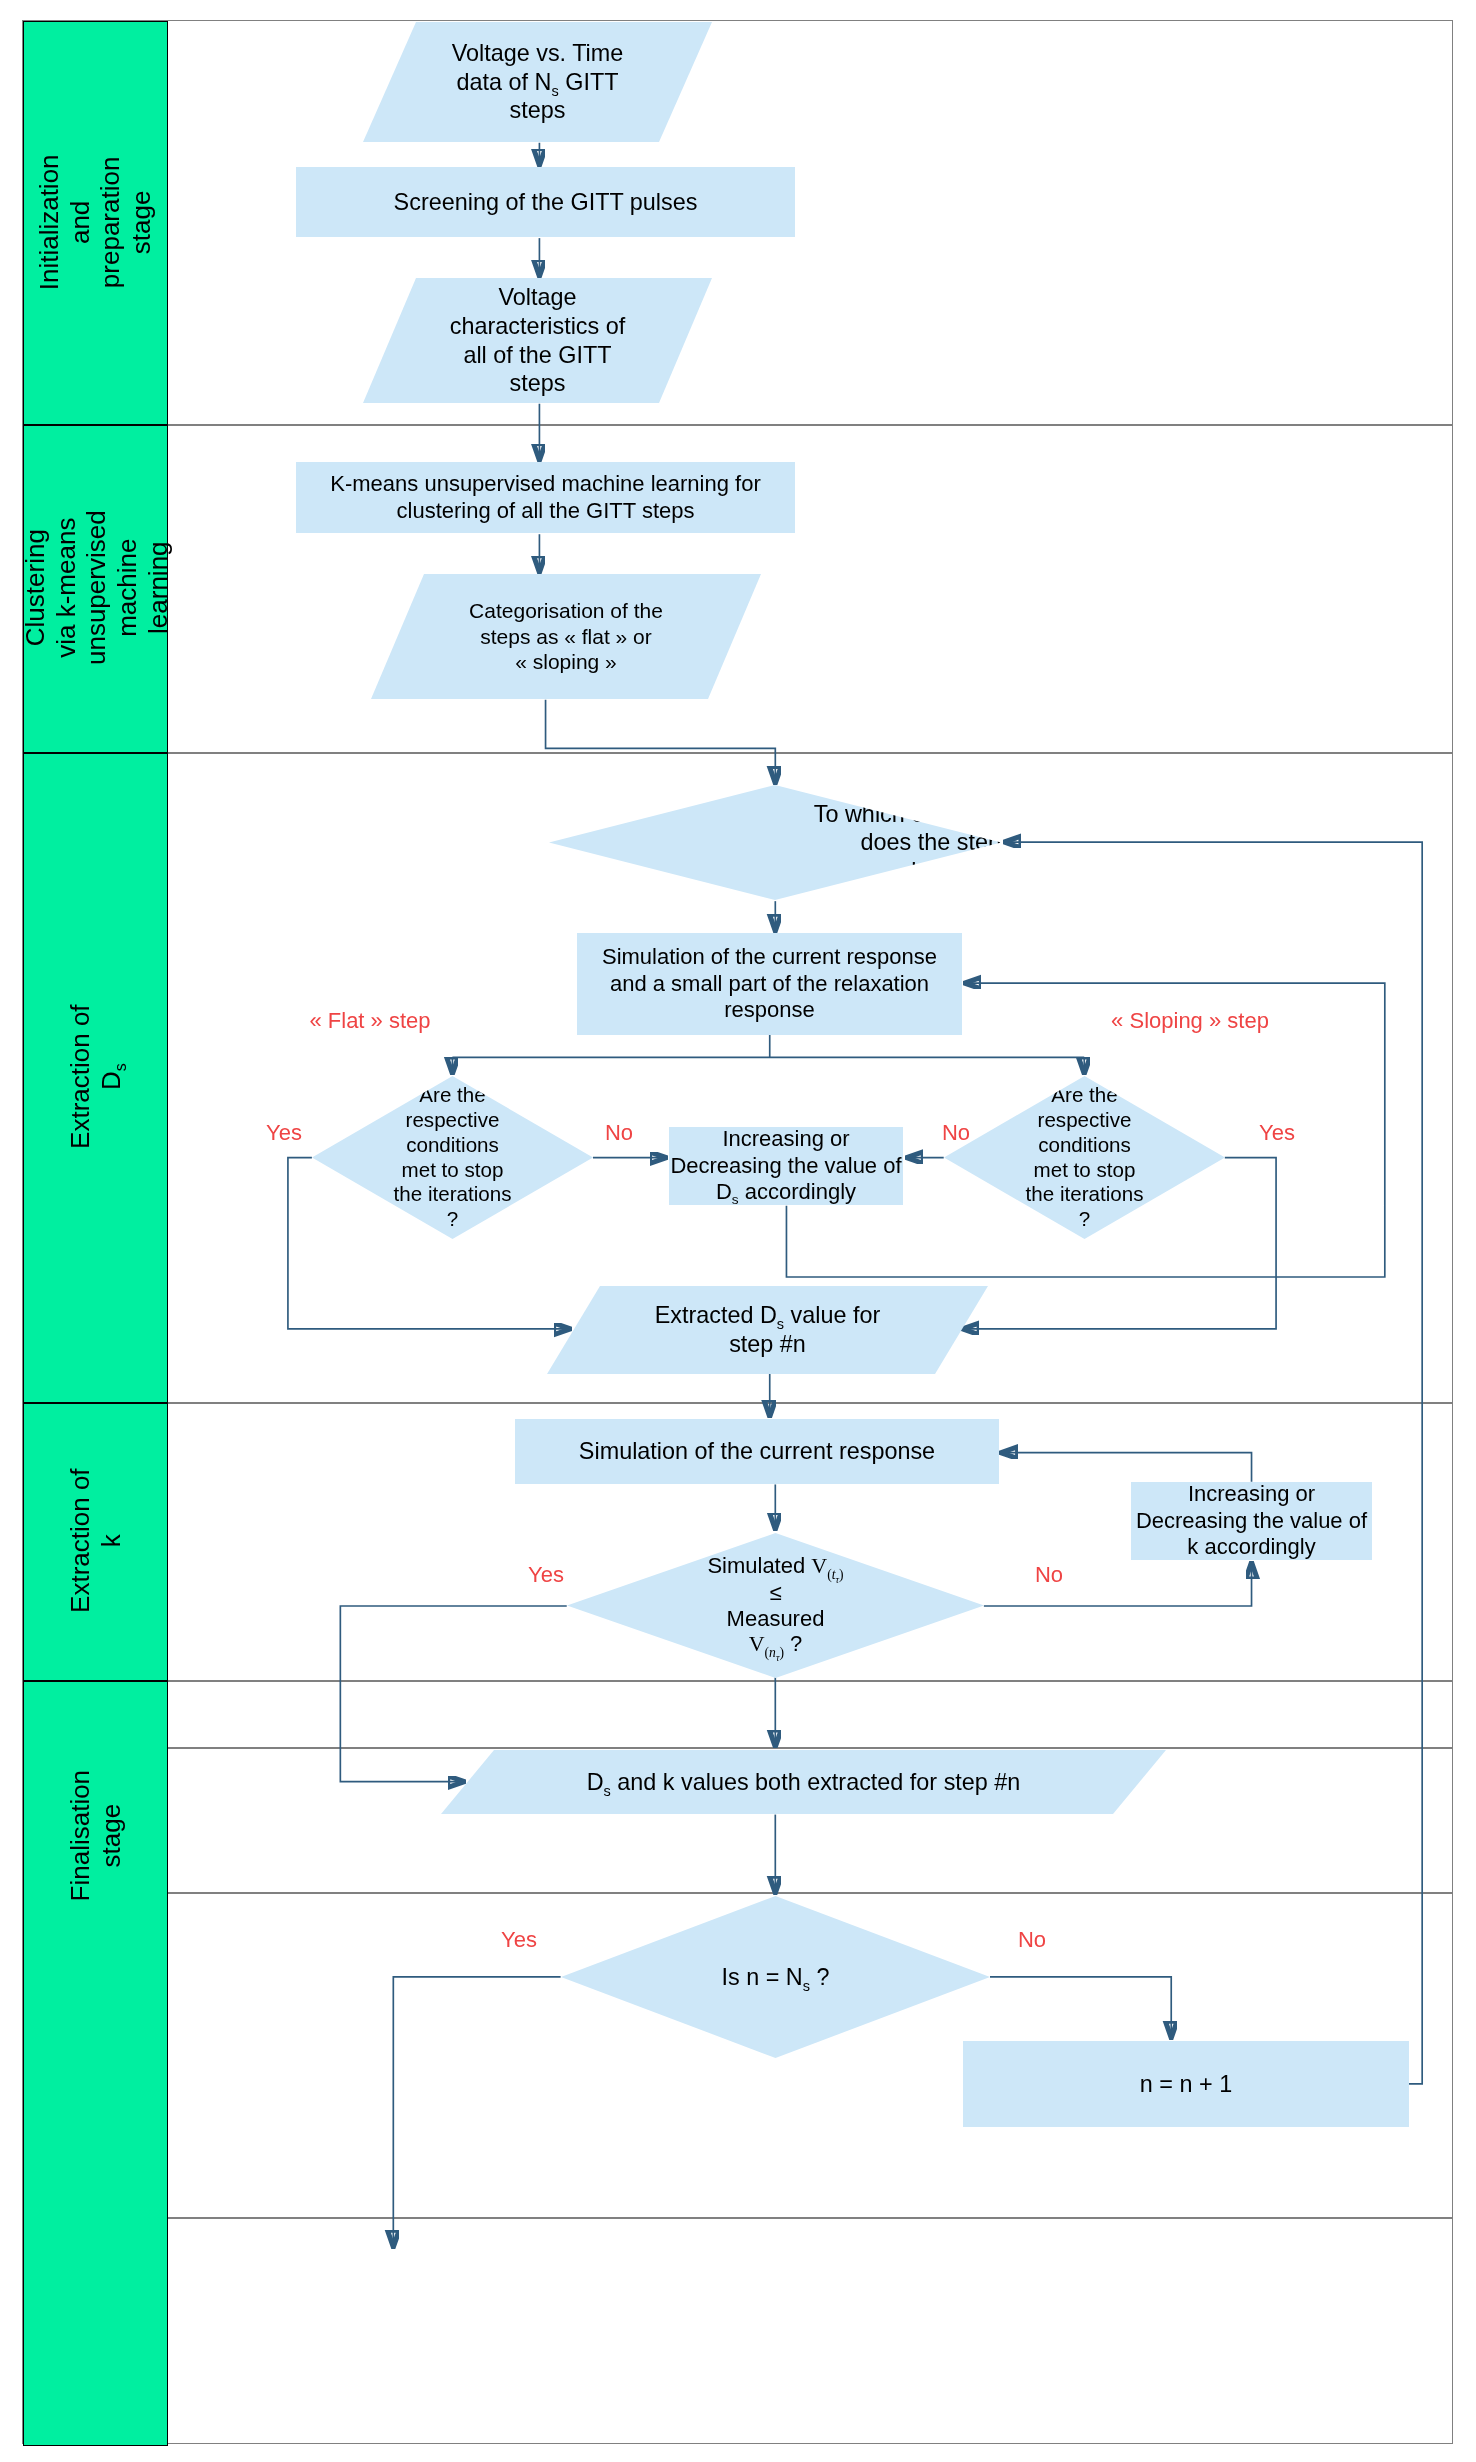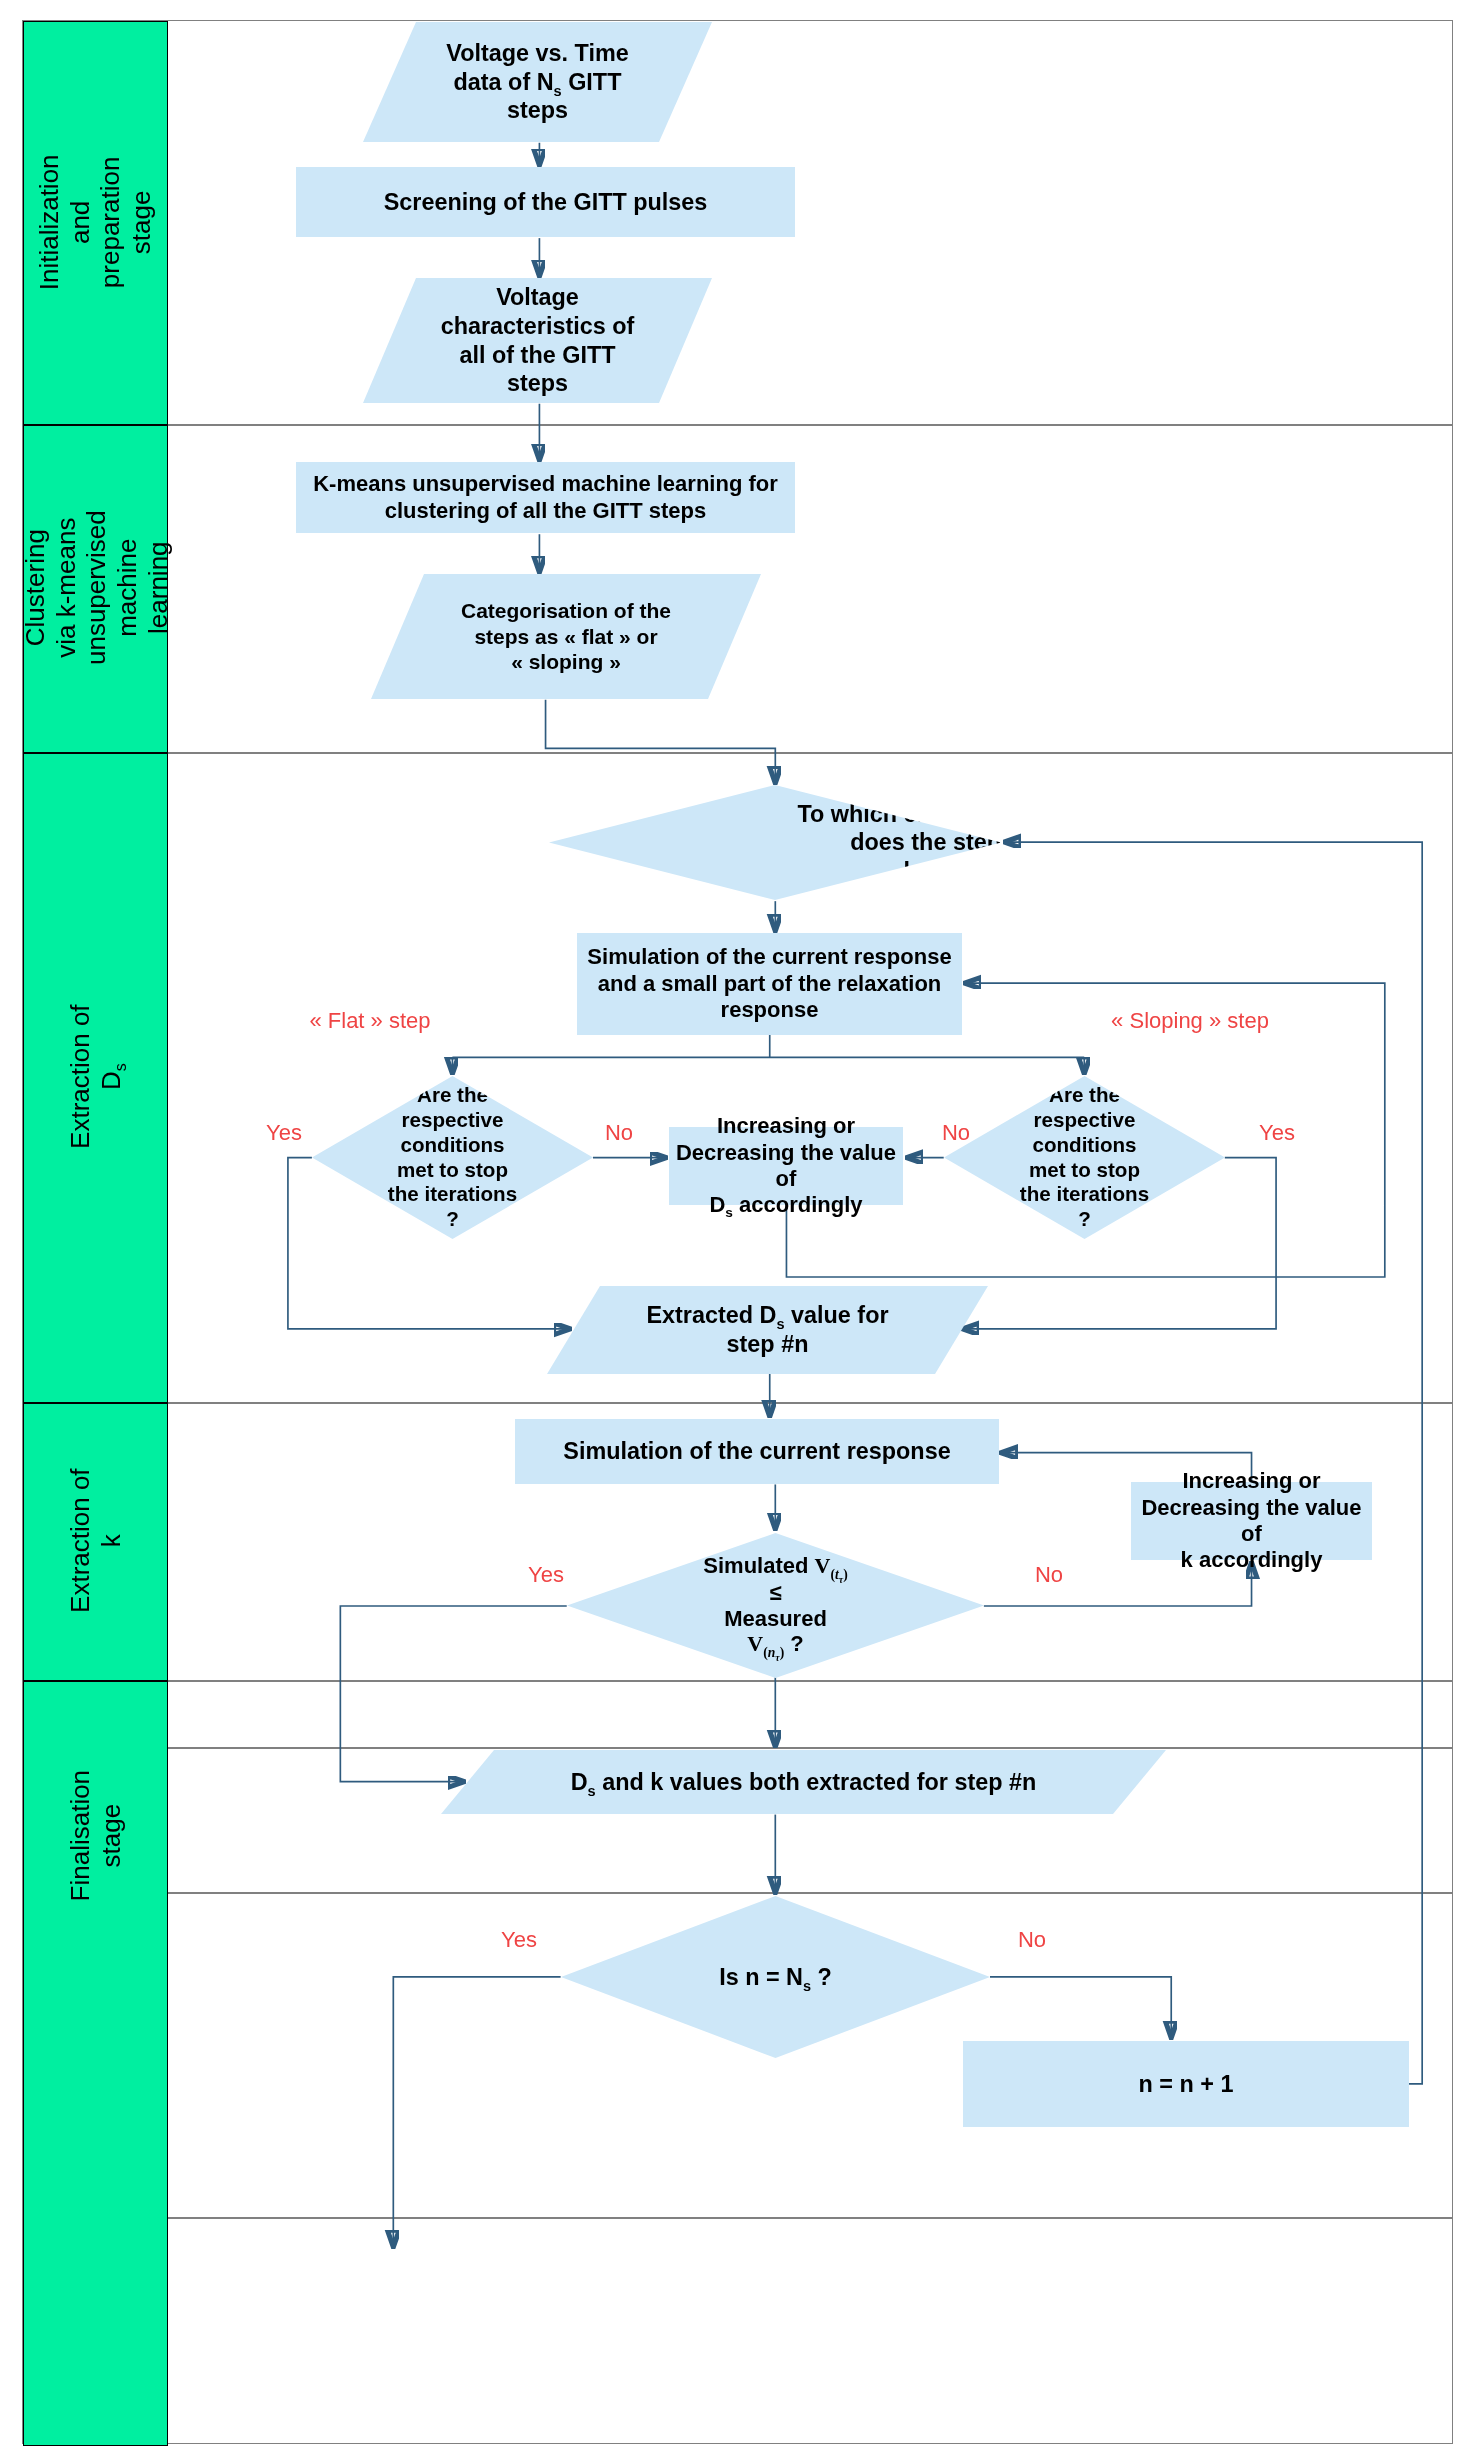--- a/index.html
+++ b/index.html
@@ -15,21 +15,21 @@
   .gdiv{position:absolute;left:23.4px;width:145px;height:1.7px;background:#000;}
   .stage{position:absolute;left:23.4px;width:145px;display:flex;align-items:center;justify-content:center;}
   .stage .rot{transform:rotate(-90deg);white-space:pre-line;text-align:center;
               font-size:26px;line-height:1.18;color:#000;}
   
   .node{position:absolute;display:flex;align-items:center;justify-content:center;
         background:#CDE7F8;box-sizing:border-box;text-align:center;}
   .para1{clip-path:polygon(53px 0,100% 0,calc(100% - 53px) 100%,0 100%);}
   .diamond{clip-path:polygon(50% 0,100% 50%,50% 100%,0 50%);}
   .term{border-radius:49px;}
-  .txt{white-space:pre-line;font-size:23.4px;line-height:1.22;display:block;width:100%;font-weight:bold;}
+  .txt{white-space:pre-line;font-size:23.4px;line-height:1.22;display:block;width:100%;}
   .txt.small{font-size:20.6px;line-height:1.2;}
   .txt.mid{font-size:22px;line-height:1.2;}
   sub{font-size:0.62em;line-height:0;}
   sub sub{font-size:0.72em;}
   .mserif{font-family:"Liberation Serif",serif;}
   .mi{font-family:"Liberation Serif",serif;font-style:italic;}
   
   .elabel{position:absolute;transform:translate(-50%,-50%);color:#ef4444;
           font-size:22px;white-space:nowrap;}
   

